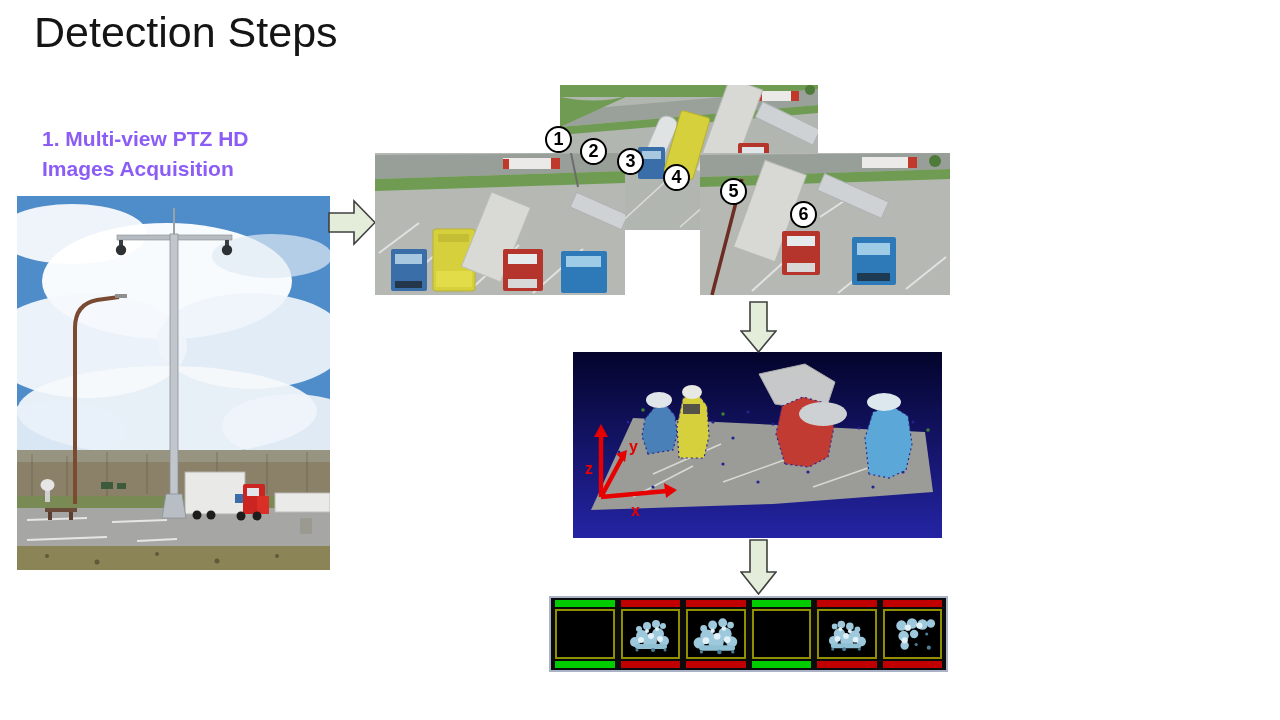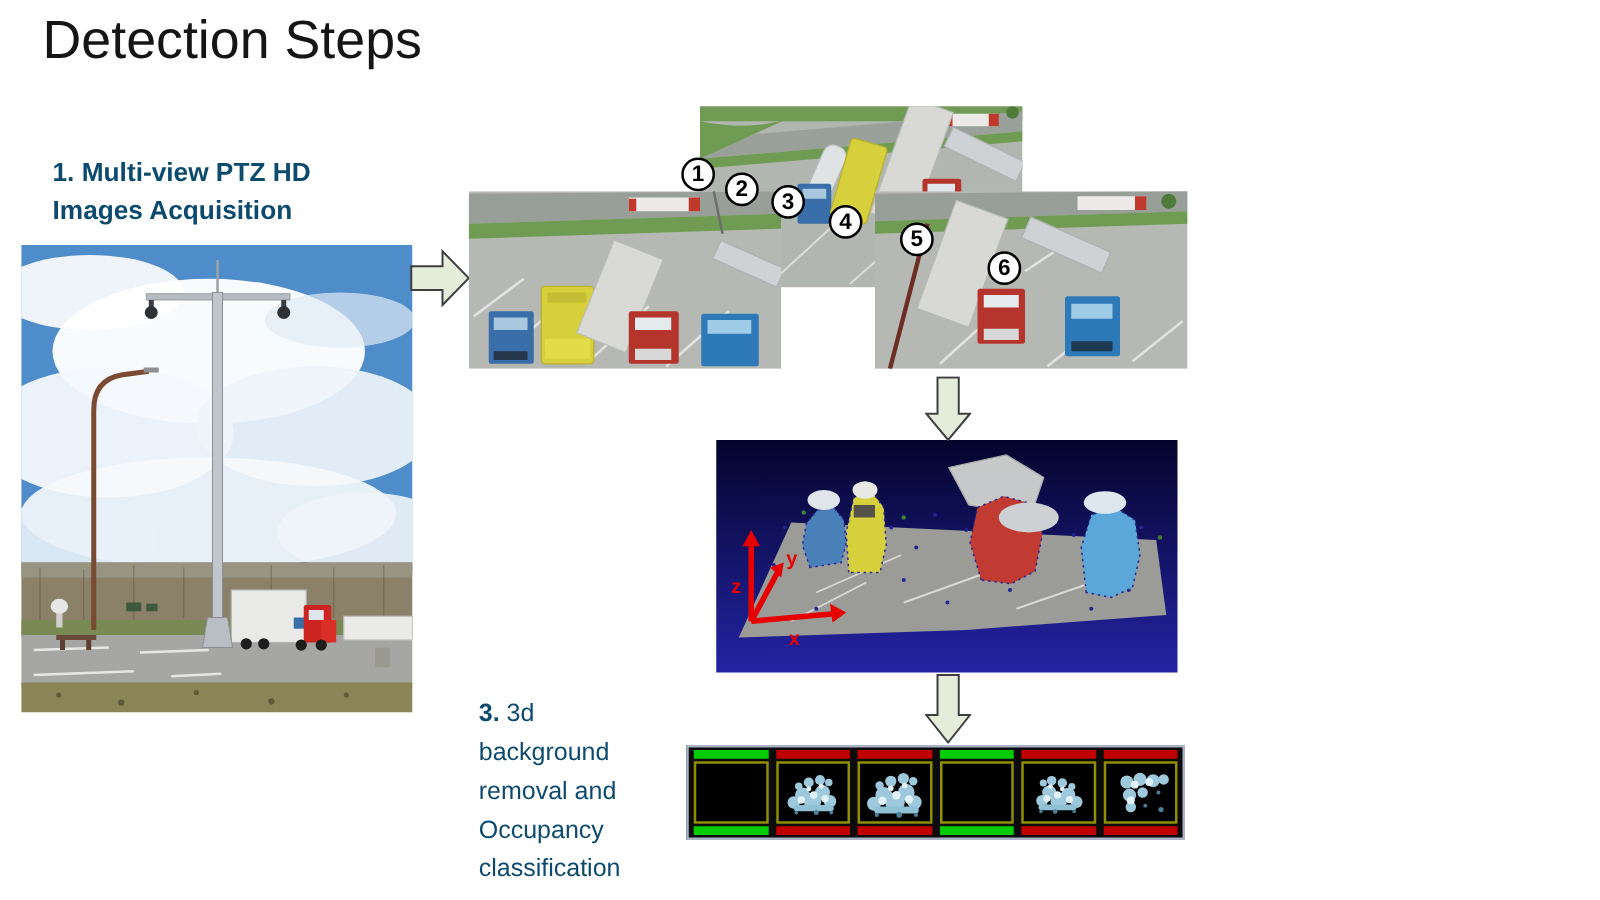--- a/index.html
+++ b/index.html
@@ -1,21 +1,21 @@
 <!DOCTYPE html>
 <html><head>
 <meta charset="utf-8">
 <style>
   html,body{margin:0;padding:0;background:#ffffff;}
   body{font-family:"Liberation Sans",sans-serif;}
   .slide{position:relative;width:1240px;height:720px;background:#ffffff;overflow:hidden;}
 
   .title{position:absolute;left:34px;top:8px;font-size:43px;font-weight:300;color:#151515;letter-spacing:0px;}
 
-  .step-label{position:absolute;color:#0c4a6e;font-size:20px;line-height:31px;}
+  .step-label{position:absolute;color:#8b5cf6;font-size:20px;line-height:31px;}
   .step-label .num{font-weight:bold;}
   #step1{left:42px;top:124px;width:250px;font-size:21px;line-height:30px;}
   #step1 .lbl{font-weight:bold;}
   #step2{left:383px;top:376px;width:172px;}
   #step3{left:383px;top:556px;width:152px;}
 
   .abs{position:absolute;}
 
   
   .flow-arrow svg{display:block;}
@@ -326,24 +326,20 @@
       <text x="58" y="164" font-size="16" font-weight="bold" fill="#e60000">x</text>
     </svg>
   </div>
 
   <div class="abs flow-arrow" style="left:740px;top:539px;">
     <svg width="37" height="56" viewBox="0 0 37 56">
       <polygon points="10,1 27,1 27,33 36,33 18.5,55 1,33 10,33" fill="#e3edd9" stroke="#3f3f3f" stroke-width="1.6"></polygon>
     </svg>
   </div>
 
-  <div class="step-label" id="step3">
-    <span class="num">3.</span>
-    <span class="lbl">3d background removal and Occupancy classification</span>
-  </div>
 
   <div class="strip">
     <div class="cell" data-state="empty">
       <div class="bar"></div>
       <div class="box">
         
       </div>
       <div class="bar"></div>
     </div>
     <div class="cell" data-state="occupied">

